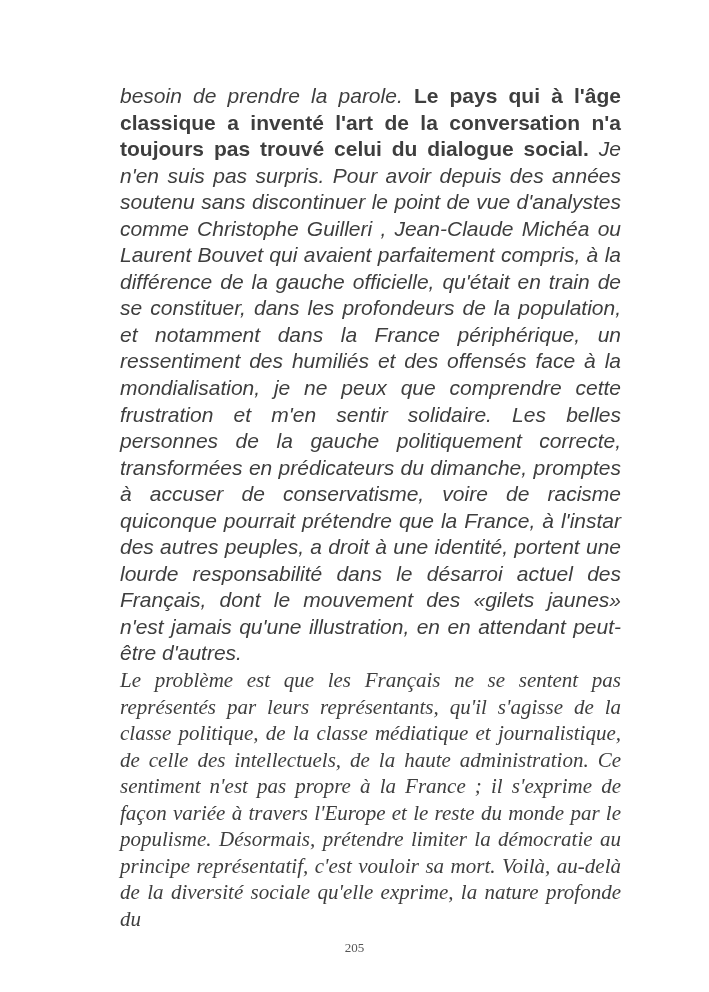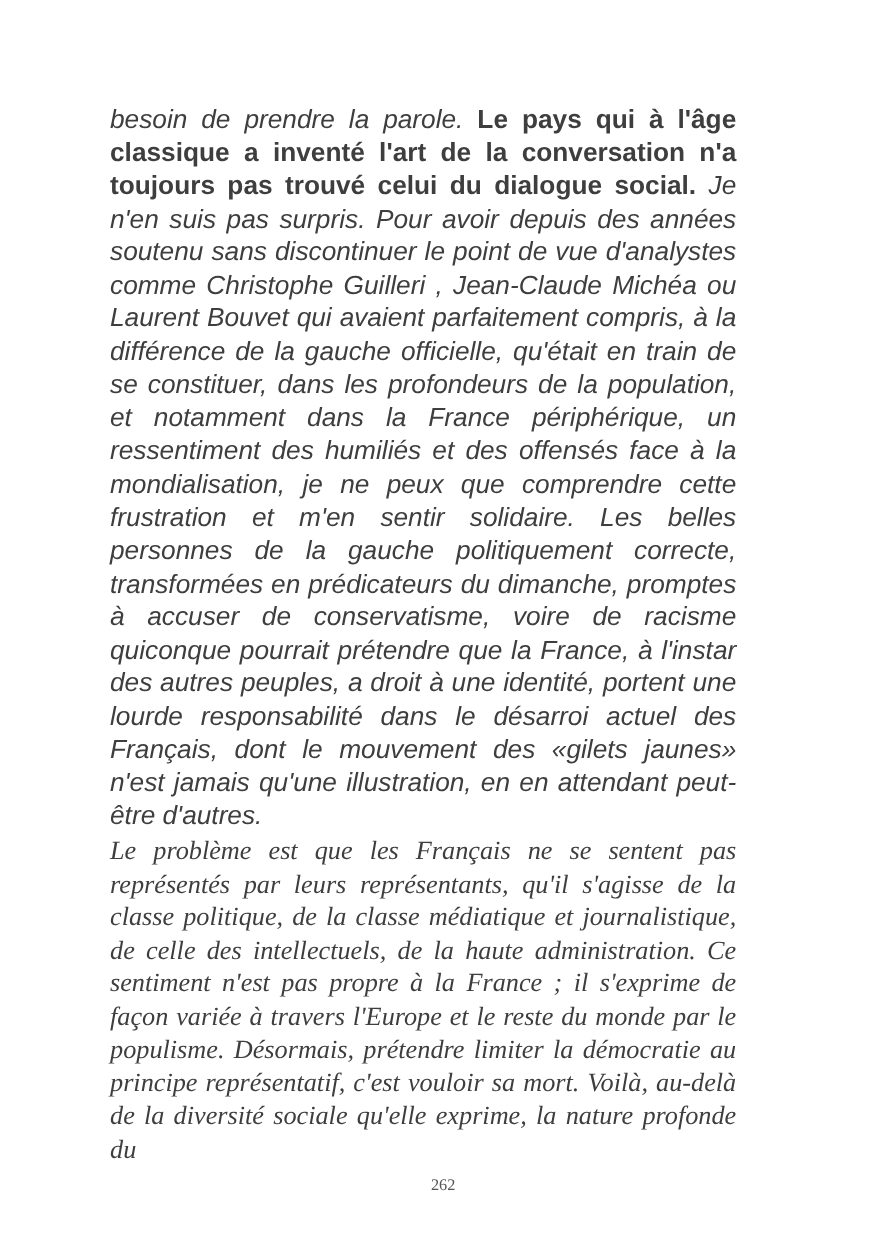--- a/index.html
+++ b/index.html
@@ -9,21 +9,21 @@
   }
   .page {
     position: relative;
     width: 709px;
     height: 992px;
     background: #ffffff;
     overflow: hidden;
   }
   .body-text {
     position: absolute;
-    left: 88px;
+    left: 120px;
     top: 83px;
     width: 501px;
     font-family: "Liberation Sans", sans-serif;
     font-size: 21px;
     line-height: 26.55px;
     color: #3e3e3e;
     text-align: justify;
   }
   .body-text p {
     margin: 0;
@@ -53,14 +53,14 @@
   }
 </style>
 </head>
 <body>
 
 <div class="page">
   <div class="body-text">
     <p><span class="seg-italic">besoin de prendre la parole. </span><span class="seg-bold">Le pays qui à l'âge classique a inventé l'art de la conversation n'a toujours pas trouvé celui du dialogue social.</span><span class="seg-italic"> Je n'en suis pas surpris. Pour avoir depuis des années soutenu sans discontinuer le point de vue d'analystes comme Christophe Guilleri , Jean-Claude Michéa ou Laurent Bouvet qui avaient parfaitement compris, à la différence de la gauche officielle, qu'était en train de se constituer, dans les profondeurs de la population, et notamment dans la France périphérique, un ressentiment des humiliés et des offensés face à la mondialisation, je ne peux que comprendre cette frustration et m'en sentir solidaire. Les belles personnes de la gauche politiquement correcte, transformées en prédicateurs du dimanche, promptes à accuser de conservatisme, voire de racisme quiconque pourrait prétendre que la France, à l'instar des autres peuples, a droit à une identité, portent une lourde responsabilité dans le désarroi actuel des Français, dont le mouvement des «gilets jaunes» n'est jamais qu'une illustration, en en attendant peut-être d'autres.</span></p>
     <p class="justify-last"><span class="seg-italic">Le problème est que les Français ne se sentent pas représentés par leurs représentants, qu'il s'agisse de la classe politique, de la classe médiatique et journalistique, de celle des intellectuels, de la haute administration. Ce sentiment n'est pas propre à la France ; il s'exprime de façon variée à travers l'Europe et le reste du monde par le populisme. Désormais, prétendre limiter la démocratie au principe représentatif, c'est vouloir sa mort. Voilà, au-delà de la diversité sociale qu'elle exprime, la nature profonde du</span></p>
   </div>
-  <div class="page-number">262</div>
+  <div class="page-number">205</div>
 </div>
 
 </body></html>

